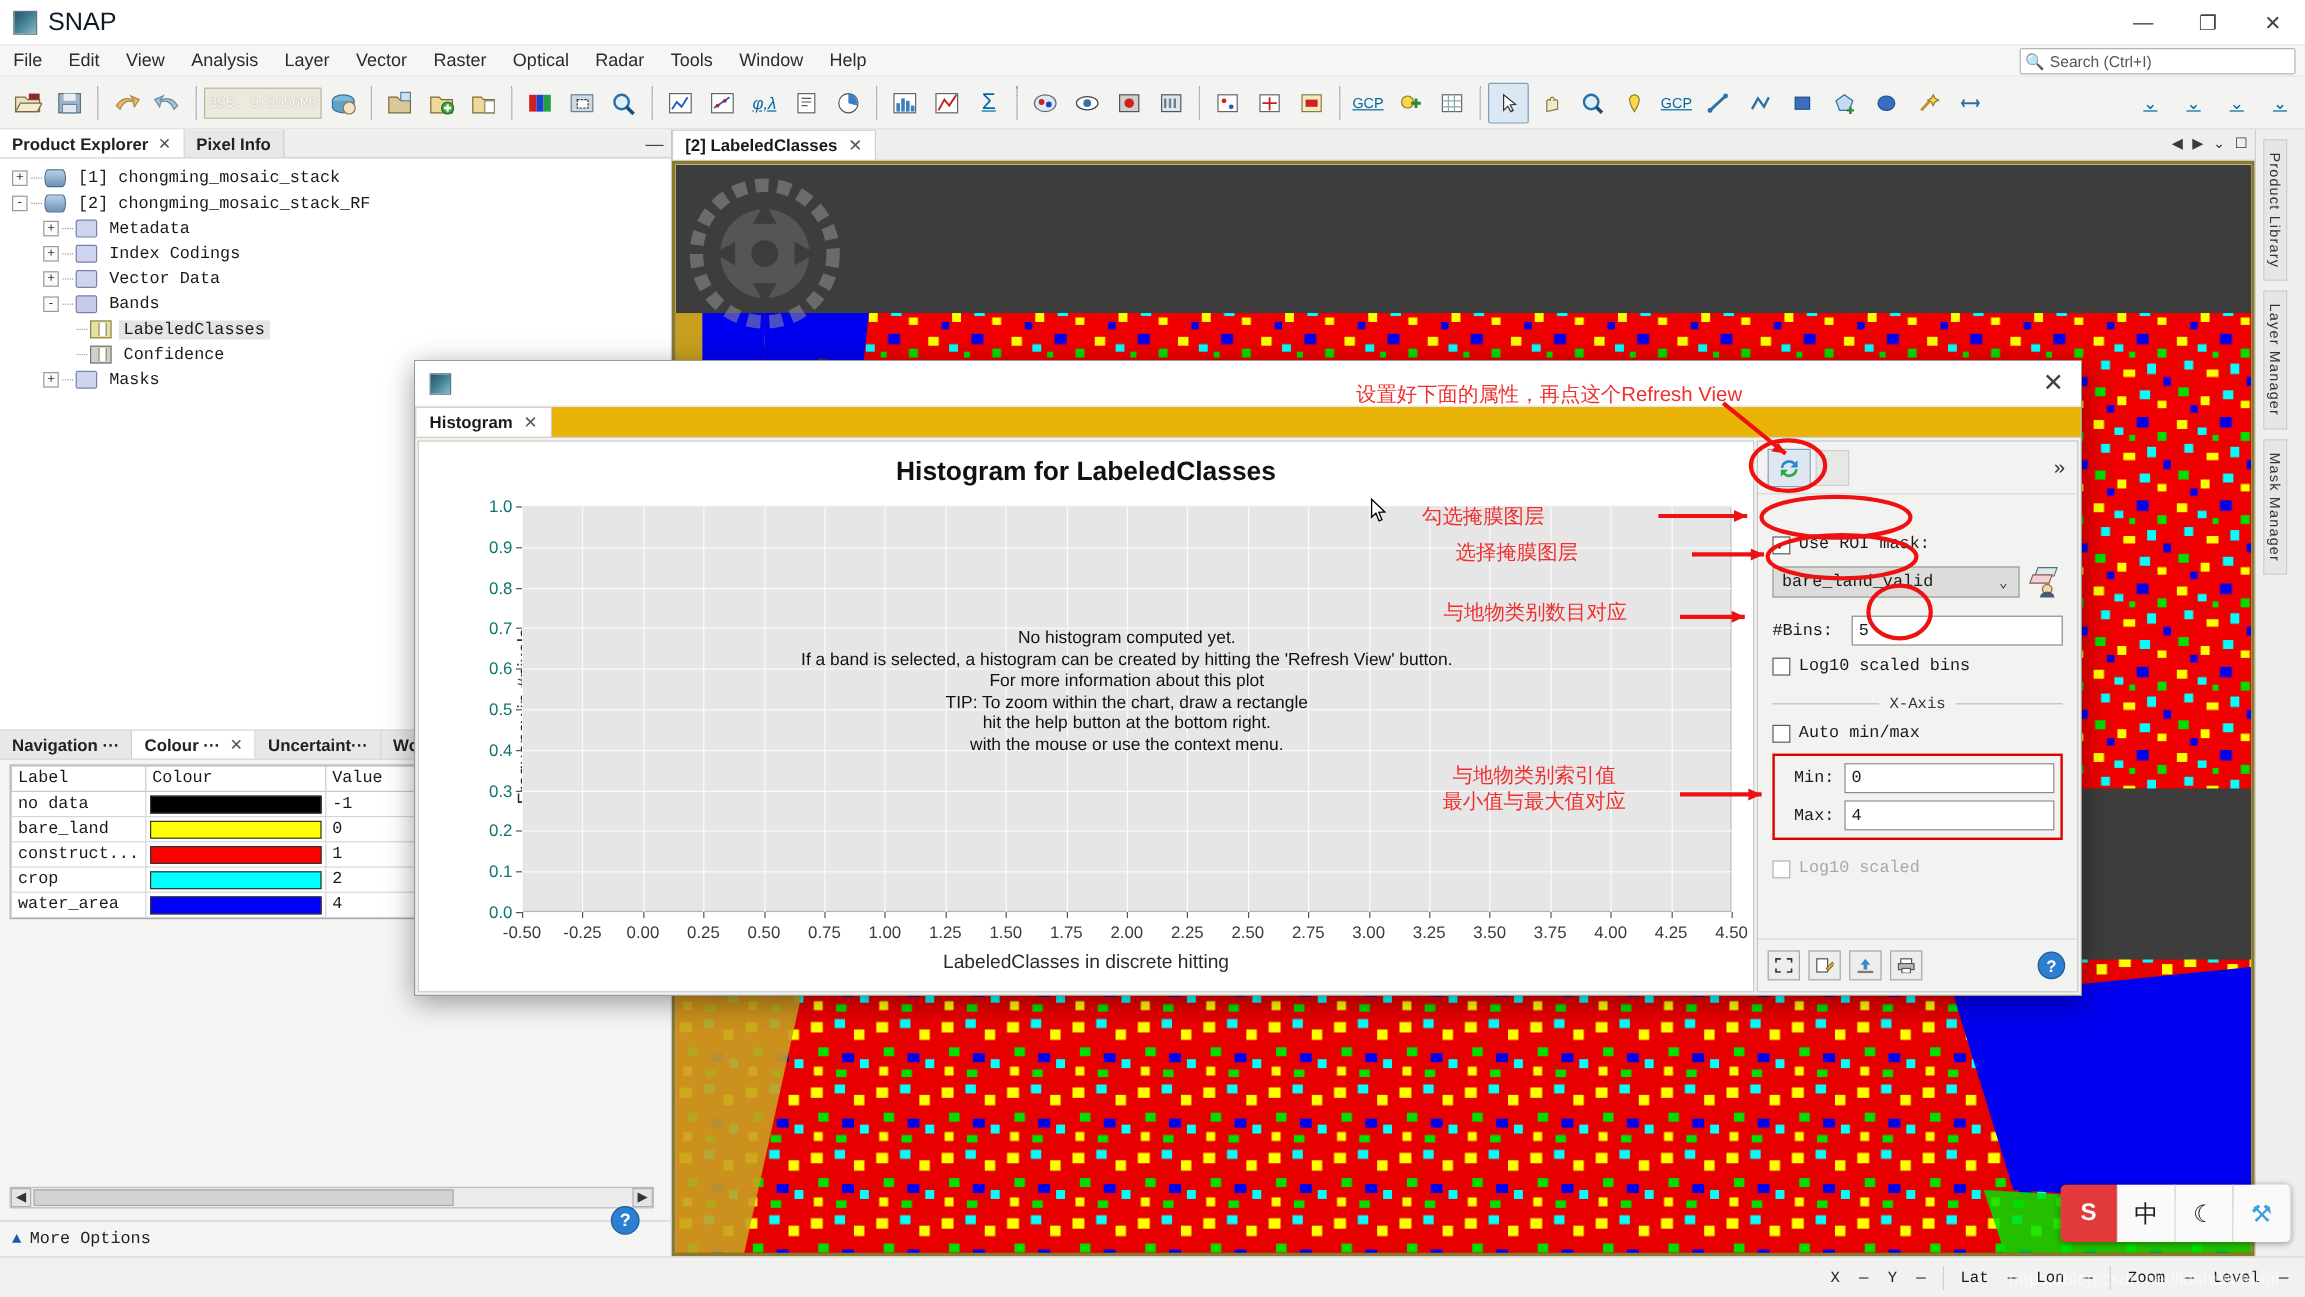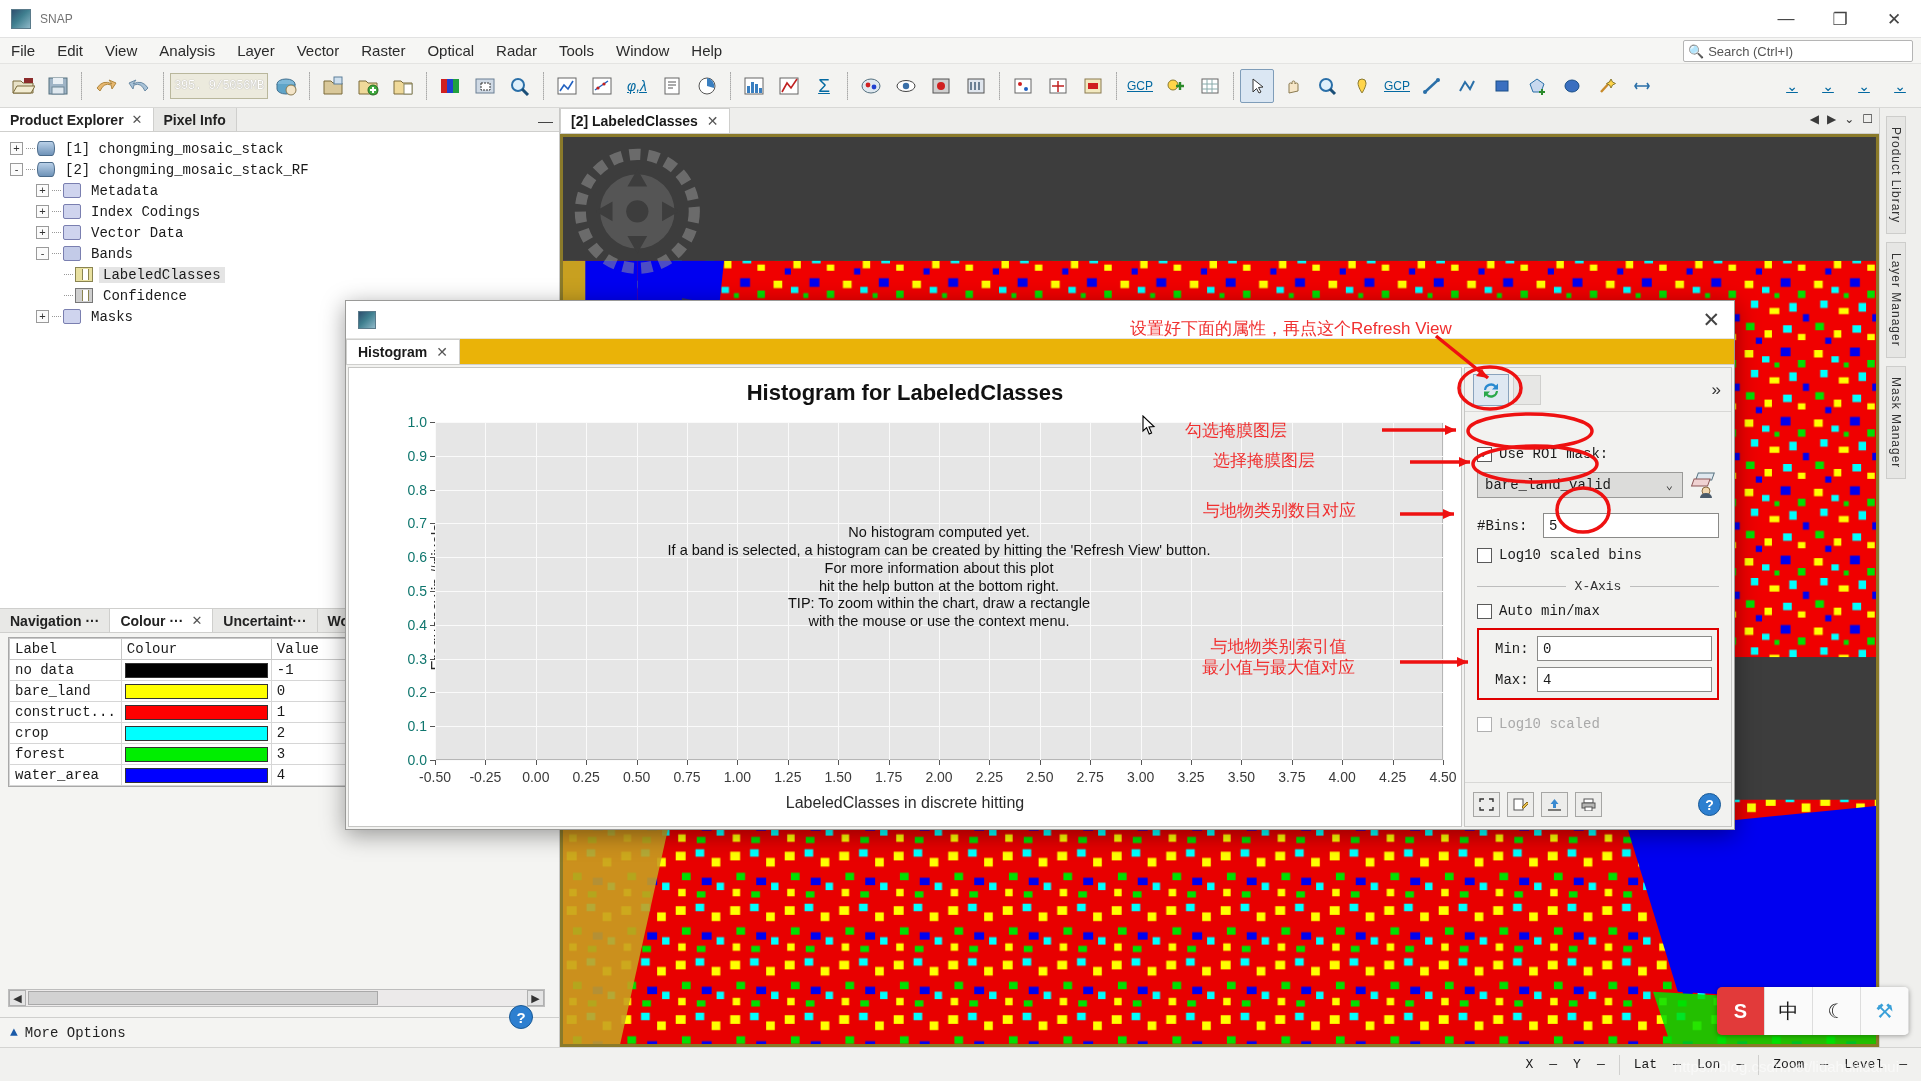--- a/index.html
+++ b/index.html
@@ -14,21 +14,21 @@
   
   #titlebar {
     height:38px; background:#ffffff; display:flex; align-items:center;
     border-bottom:1px solid #e2e2e2; position:relative;
   }
   #app-logo {
     width:20px;height:20px;margin-left:11px;margin-right:9px;
     background:linear-gradient(135deg,#2f4f6f 0%,#3f7f8f 45%,#8fb8c8 100%);
     border:1px solid #5a7a8a;
   }
-  #app-title { font-size:12px; color:#737373; }
+  #app-title { font-size:21px; color:#0f172a; }
   .winbtns { position:absolute; right:0; top:0; height:38px; display:flex; }
   .winbtn {
     width:54px;height:38px;display:flex;align-items:center;justify-content:center;
     font-size:17px;color:#444;
   }
   
   #menubar {
     height:26px; background:#f6f6f4; display:flex; align-items:center;
     border-bottom:1px solid #e4e4e2; position:relative;
   }
@@ -639,27 +639,20 @@
                   <span class="swatch" style="background: rgb(255, 0, 0);"></span>
                 </td>
                 <td>1</td>
               </tr>
               <tr>
                 <td>crop</td>
                 <td style="padding: 2px 3px;">
                   <span class="swatch" style="background: rgb(0, 255, 255);"></span>
                 </td>
                 <td>2</td>
-              </tr>
-              <tr>
-                <td>forest</td>
-                <td style="padding: 2px 3px;">
-                  <span class="swatch" style="background: rgb(0, 238, 0);"></span>
-                </td>
-                <td>3</td>
               </tr>
               <tr>
                 <td>water_area</td>
                 <td style="padding: 2px 3px;">
                   <span class="swatch" style="background: rgb(0, 0, 255);"></span>
                 </td>
                 <td>4</td>
               </tr>
             </tbody>
         </table>
@@ -904,22 +897,22 @@
             <div class="xtick" style="left: 90%;"></div>
             <div class="xlab" style="left: 95%;">4.25</div>
             <div class="xtick" style="left: 95%;"></div>
             <div class="xlab" style="left: 100%;">4.50</div>
             <div class="xtick" style="left: 100%;"></div>
           </div>
         <div id="plotmsg">
             <div>No histogram computed yet.</div>
             <div>If a band is selected, a histogram can be created by hitting the 'Refresh View' button.</div>
             <div>For more information about this plot</div>
+            <div>TIP: To zoom within the chart, draw a rectangle</div>
             <div>hit the help button at the bottom right.</div>
-            <div>TIP: To zoom within the chart, draw a rectangle</div>
             <div>with the mouse or use the context menu.</div>
           </div>
       </div>
     </div>
 
     <div id="optpane">
       <div id="opt-toolbar">
         <div id="refreshbtn">
           <svg width="22" height="20">
               <path d="M4,10 a7,7 0 0 1 12,-4.5 l2,-2 v6 h-6 l2.4,-2.4 a5,5 0 0 0 -8.4,3 z" fill="#2a8ad0"></path>

